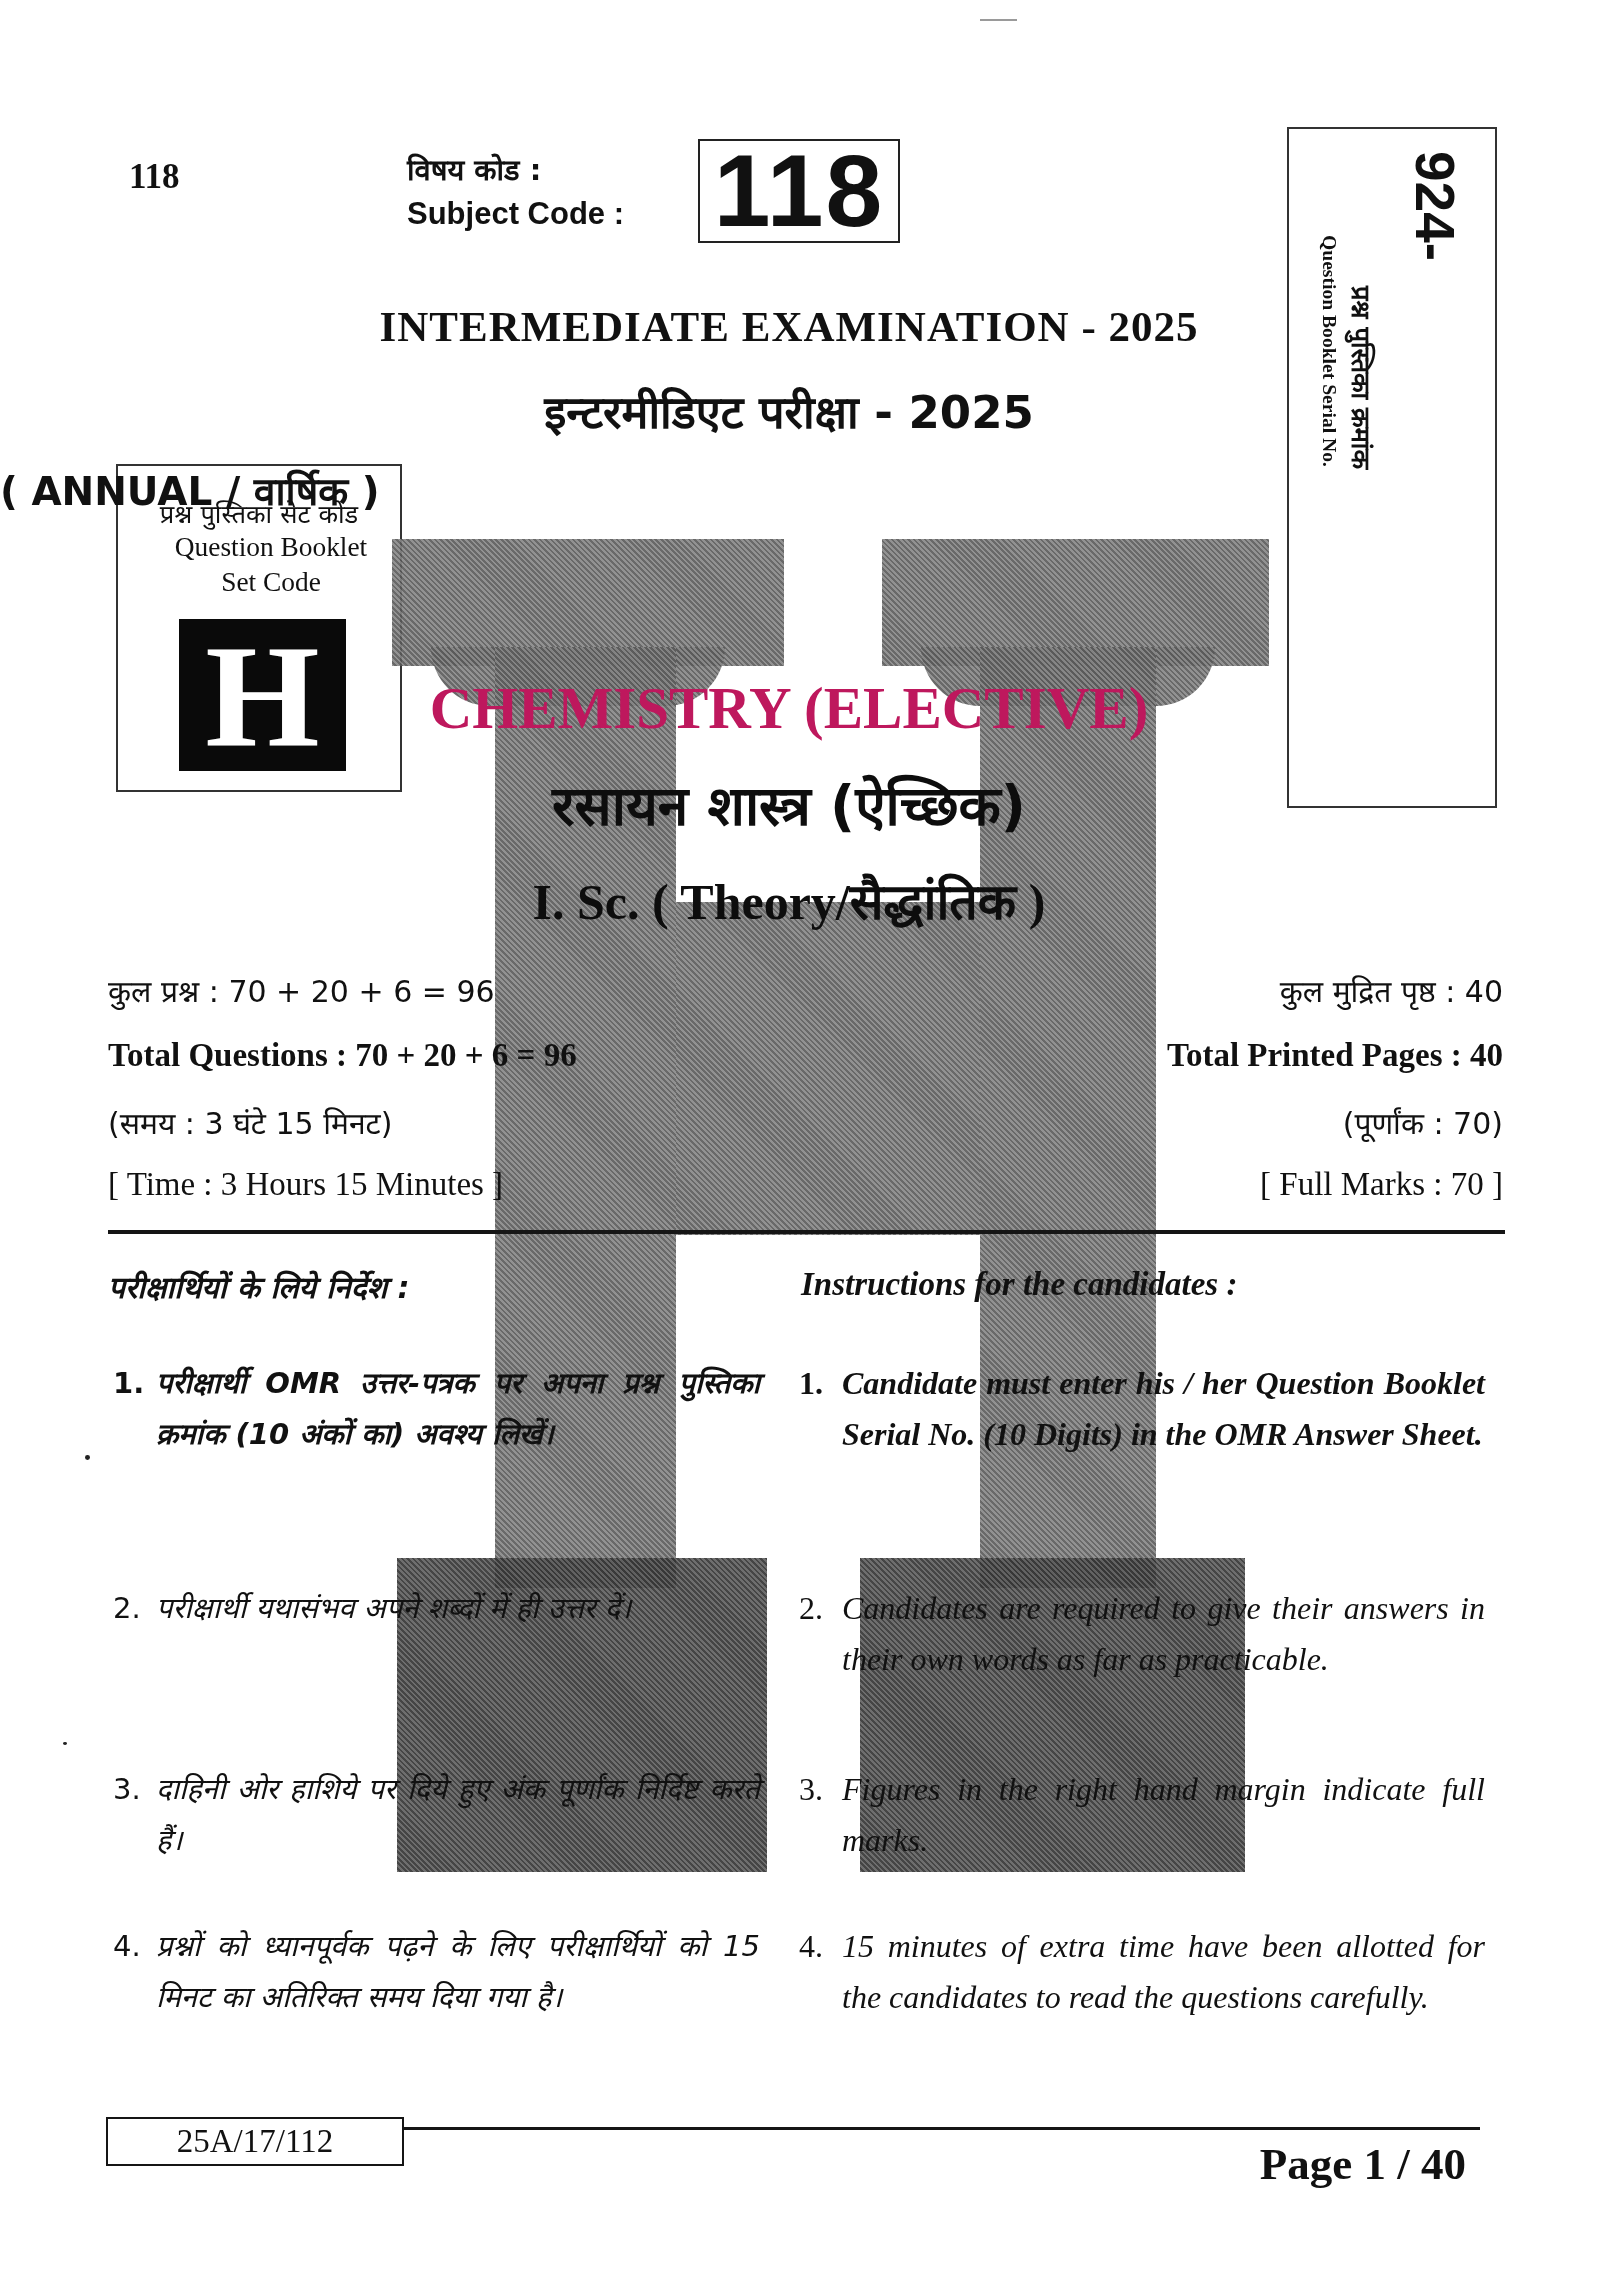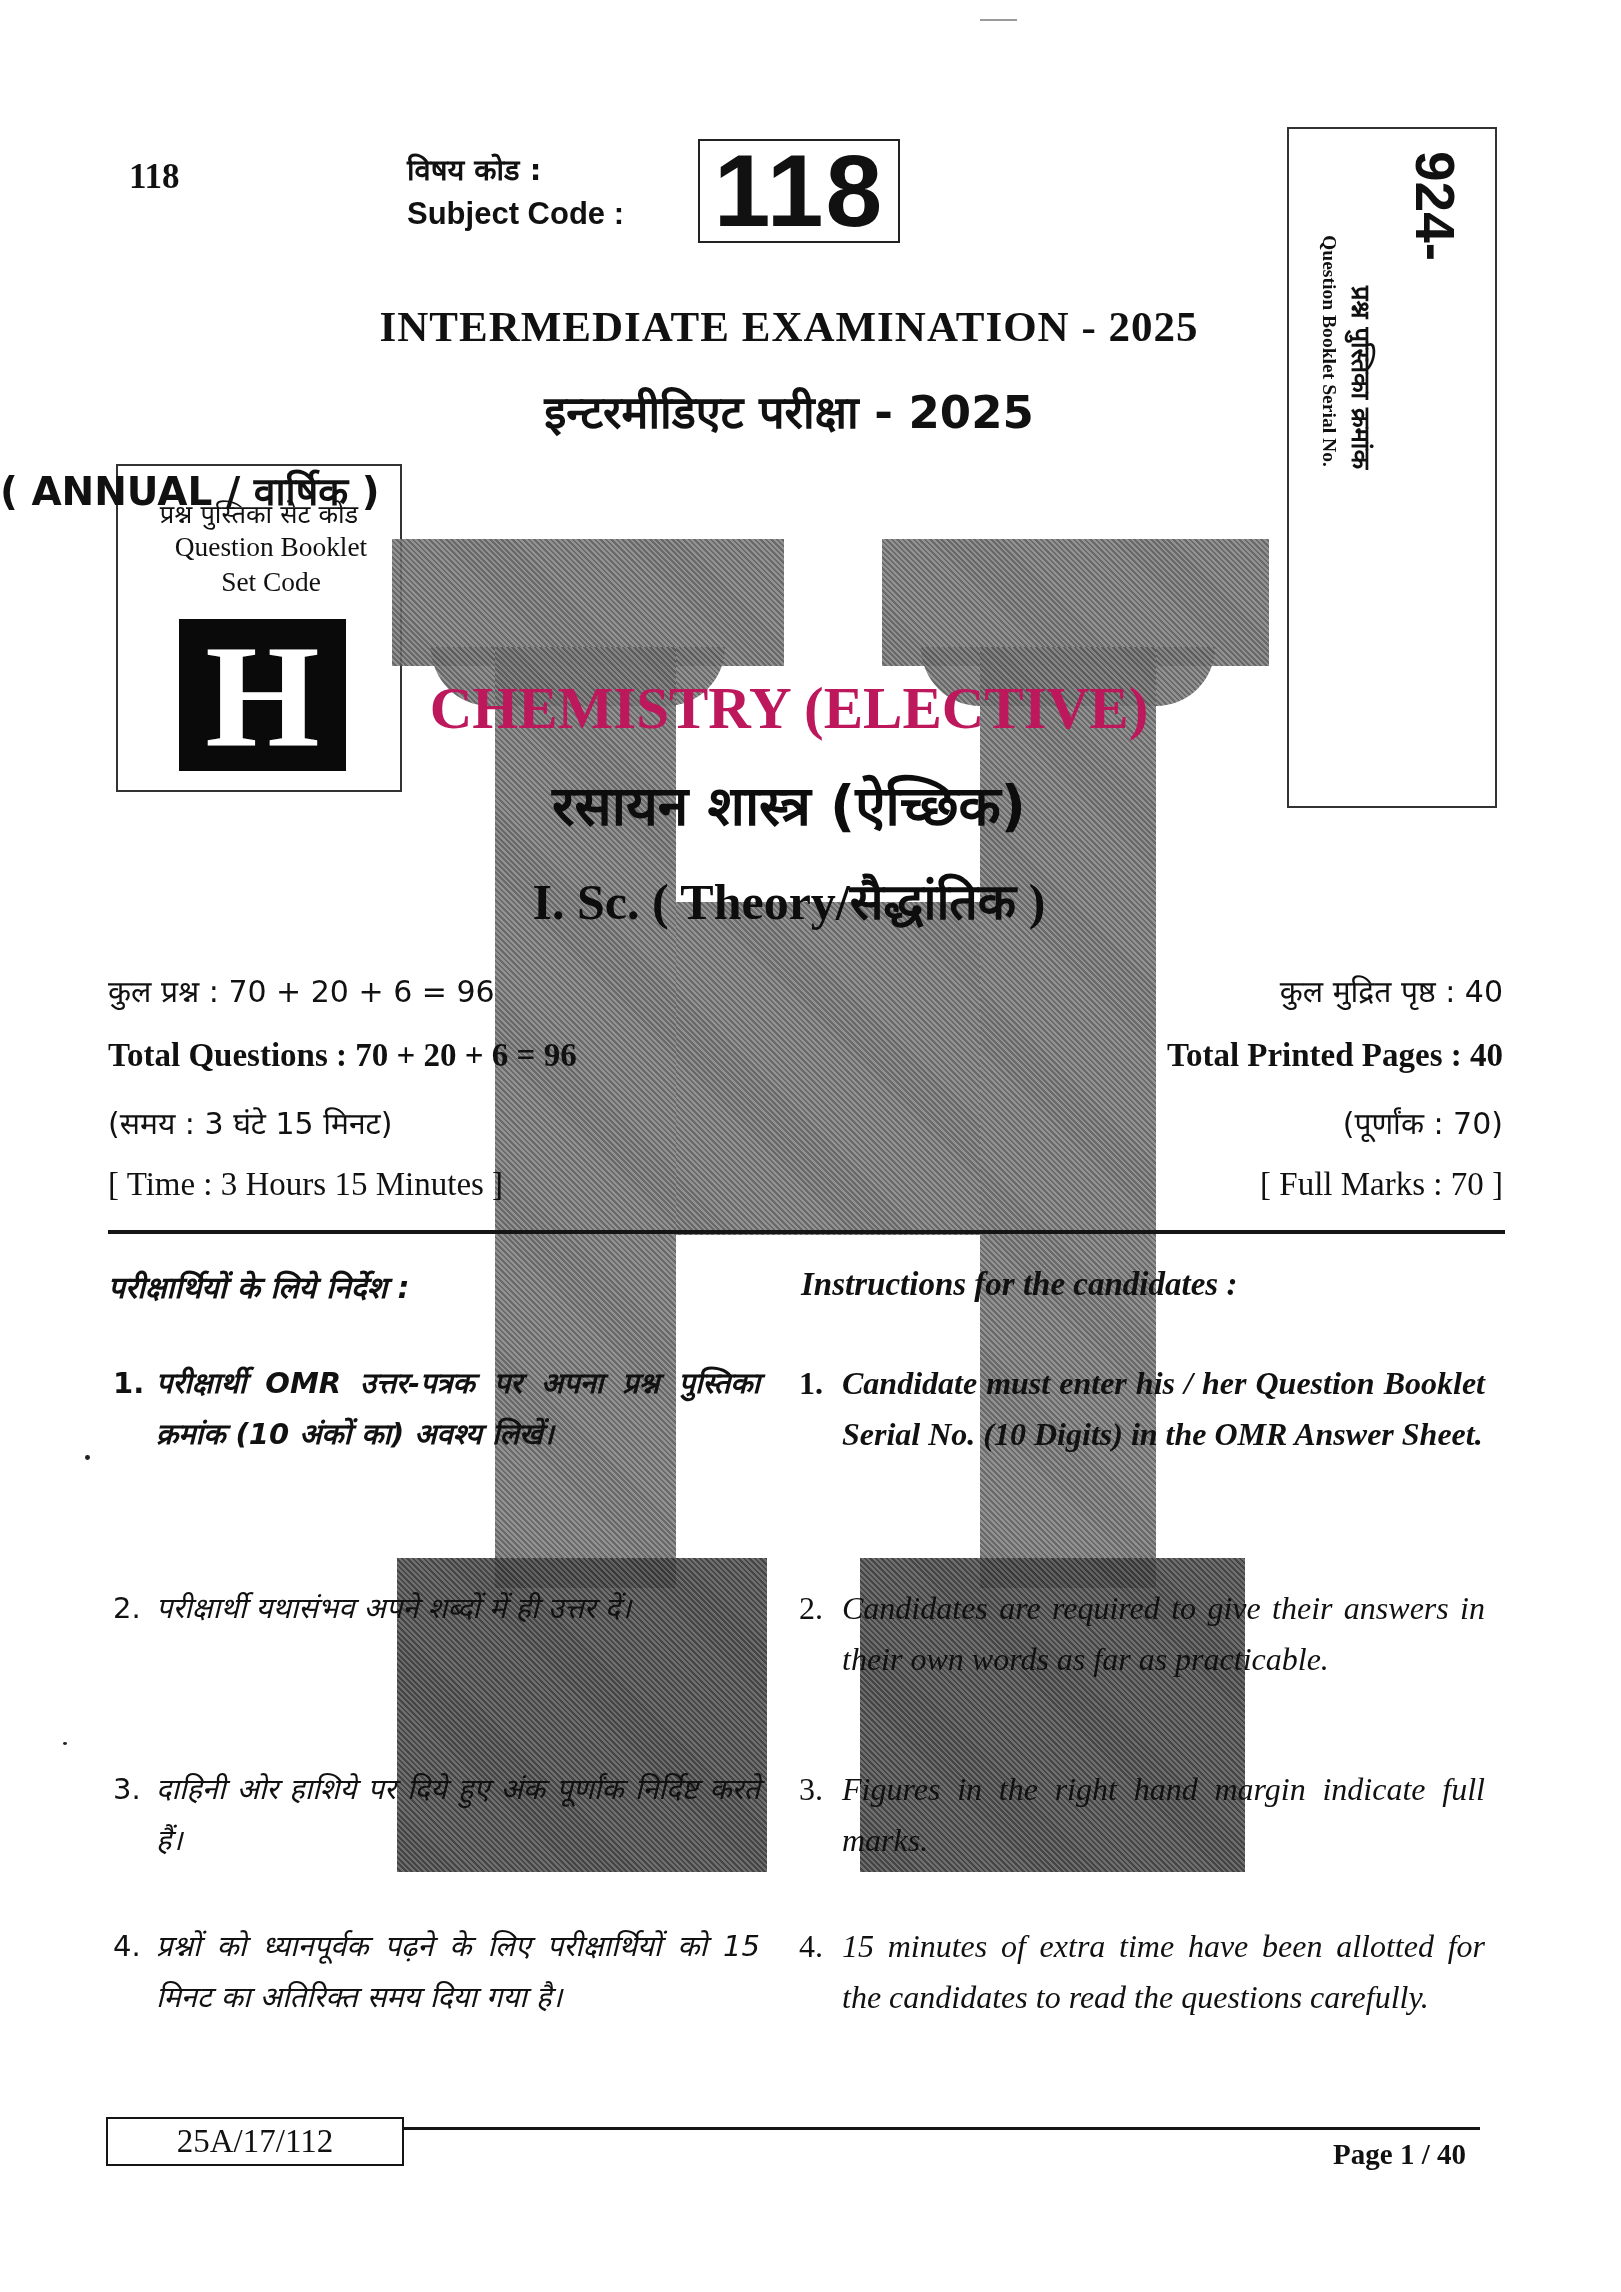--- a/index.html
+++ b/index.html
@@ -49,21 +49,21 @@
   .head.hi { left: 108px; font-family: "DejaVu Sans", sans-serif; font-size: 30px; }
   .head.en { left: 801px; font-family: "Liberation Serif", serif; }
   .item { font-size: 32px; line-height: 51px; font-style: italic; text-align: justify; }
   .item .num { position: absolute; left: 0; top: 0; font-style: normal; }
   .item .txt { margin-left: 43px; display: block; }
   .item.hi { left: 113px; width: 647px; font-family: "DejaVu Sans", sans-serif; font-size: 29px; }
   .item.en { left: 799px; width: 686px; font-family: "Liberation Serif", serif; }
   .item.bold { font-weight: bold; }
   .footer-line { left: 108px; top: 2127px; width: 1372px; height: 2.9px; background: #151515; }
   .footer-code { left: 106px; top: 2117px; width: 298px; height: 49px; border: 2.9px solid #151515; box-sizing: border-box; display: flex; align-items: center; justify-content: center; font-size: 33px; font-family: "Liberation Serif", serif; background: #fff; }
-  .footer-page { right: 155px; top: 2138px; font-size: 29px; font-weight: bold; font-family: "Liberation Serif", serif; }
+  .footer-page { right: 155px; top: 2138px; font-size: 45px; font-weight: bold; font-family: "Liberation Serif", serif; }
   .speck { width: 4.9px; height: 4.9px; background: #222; border-radius: 50%; }
 </style>
 </head>
 <body>
 
 <div class="abs top-mark"></div>
 
 <div class="abs corner-code">118</div>
 <div class="abs subj-hi">विषय कोड :</div>
 <div class="abs subj-en">Subject Code :</div>

